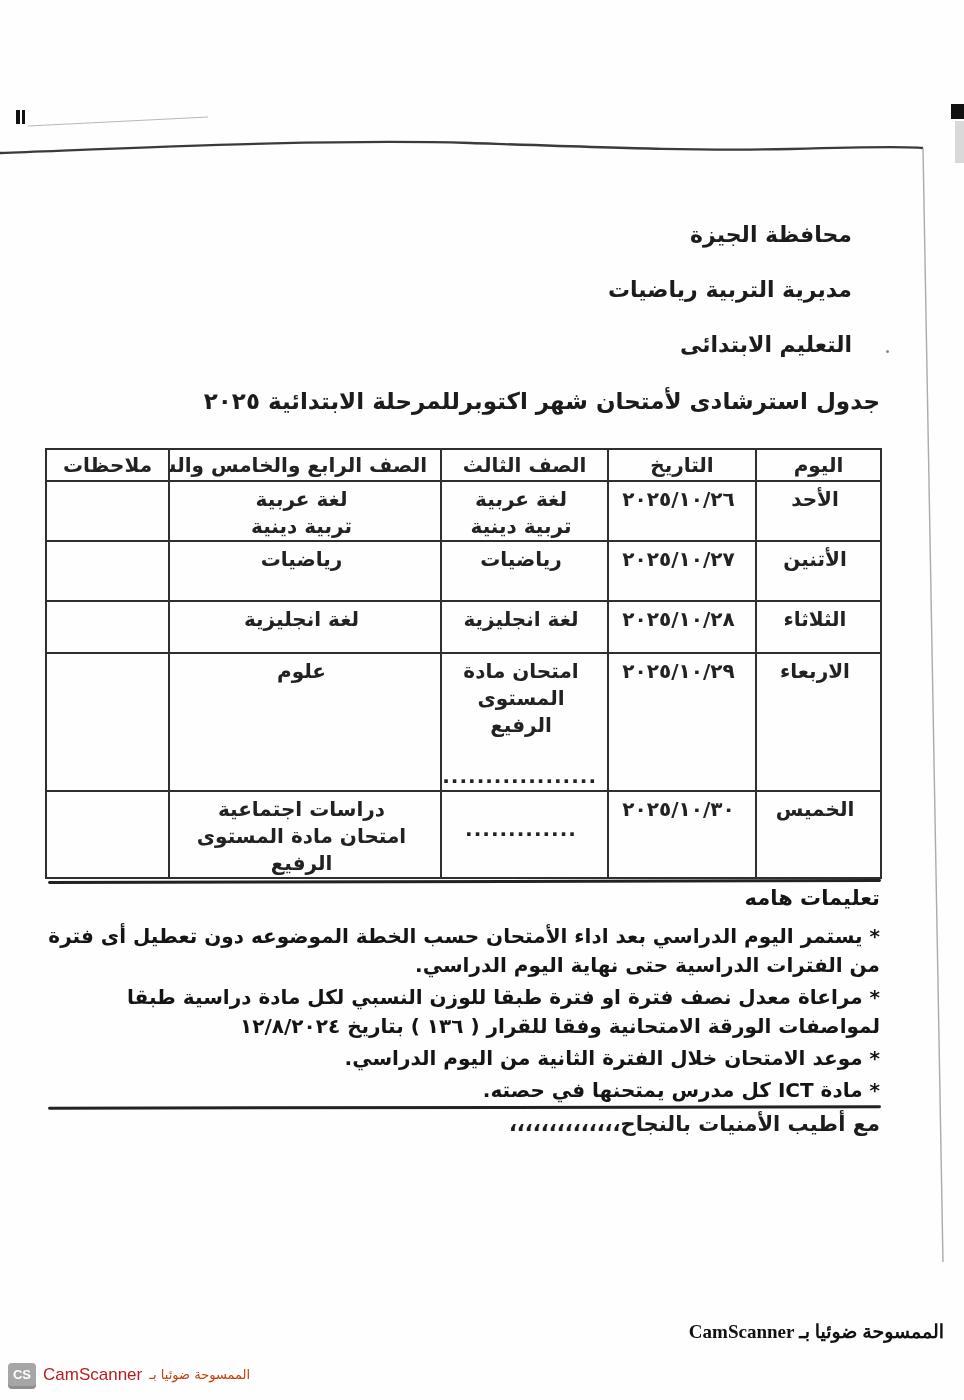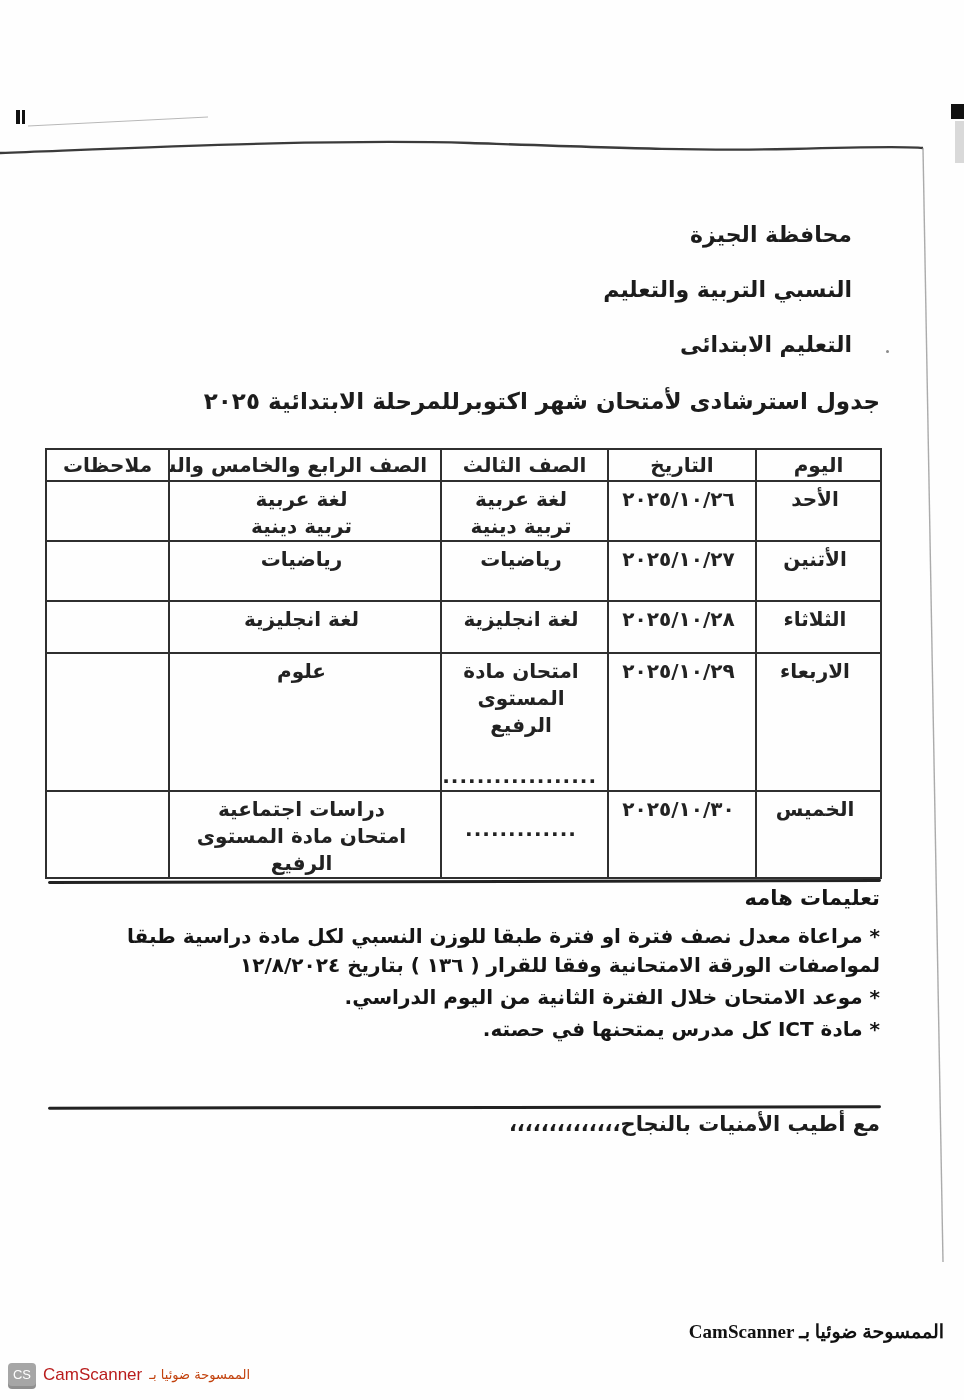--- a/index.html
+++ b/index.html
@@ -76,21 +76,21 @@
   }
   
   .wm-gray{
     position:absolute;left:8px;top:1363px;
     display:flex;align-items:center;gap:7px;direction:ltr;
   }
   .cs-badge{
     width:28px;height:23px;border-radius:4px;
     background:#a6a6a6;color:#ffffff;
     display:flex;align-items:center;justify-content:center;
-    font-size:13px;font-weight:normal;
+    font-size:13px;font-weight:bold;
     font-family:"Liberation Sans","DejaVu Sans",sans-serif;
     box-shadow:0 3px 0 #8f8f8f;
   }
   .wm-gray .brand{
     color:#b91c1c;font-size:17px;
     font-family:"Liberation Sans","DejaVu Sans",sans-serif;
   }
   .wm-gray .label-ar{color:#c2410c;font-size:13px;direction:rtl;}
 </style>
 </head>
@@ -105,21 +105,21 @@
   </svg>
 
   <span class="mark-bar" style="left:16px;top:110px;width:4px;height:14px;"></span>
   <span class="mark-bar" style="left:22px;top:110px;width:3px;height:14px;"></span>
   <span class="mark-bar" style="left:951px;top:104px;width:13px;height:15px;"></span>
   <span class="corner-shade" style="left:955px;top:121px;width:9px;height:42px;"></span>
   <span class="dot-noise" style="left:886px;top:350px;"></span>
 
   <div class="org-block">
     <div class="org-line">محافظة الجيزة</div>
-    <div class="org-line">النسبي التربية والتعليم</div>
+    <div class="org-line">مديرية التربية رياضيات</div>
     <div class="org-line">التعليم الابتدائى</div>
   </div>
 
   <div class="doc-title">جدول استرشادى لأمتحان شهر اكتوبرللمرحلة الابتدائية ٢٠٢٥</div>
 
   <table class="schedule">
     <colgroup>
       <col class="c-day">
         <col class="c-date">
         <col class="c-g3">
@@ -196,20 +196,21 @@
         </td>
         <td></td>
       </tr>
     </tbody>
   </table>
 
   <div class="rule" style="left:48px;top:880px;width:833px;transform:rotate(-0.15deg);"></div>
 
   <div class="instructions">
     <div class="heading">تعليمات هامه</div>
+    <p>* يستمر اليوم الدراسي بعد اداء الأمتحان حسب الخطة الموضوعه دون تعطيل أى فترة من الفترات الدراسية حتى نهاية اليوم الدراسي.</p>
     <p>* مراعاة معدل نصف فترة او فترة طبقا للوزن النسبي لكل مادة دراسية طبقا لمواصفات الورقة الامتحانية وفقا للقرار ( ١٣٦ )  بتاريخ ١٢/٨/٢٠٢٤</p>
     <p>* موعد الامتحان خلال الفترة الثانية من اليوم الدراسي.</p>
     <p>* مادة ICT كل مدرس يمتحنها في حصته.</p>
   </div>
 
   <div class="rule" style="left:48px;top:1106px;width:833px;height:2.5px;transform:rotate(-0.1deg);"></div>
 
   <div class="wishes">مع أطيب الأمنيات بالنجاح،،،،،،،،،،،،،،</div>
 
   <div class="wm-black">الممسوحة ضوئيا بـ CamScanner</div>

